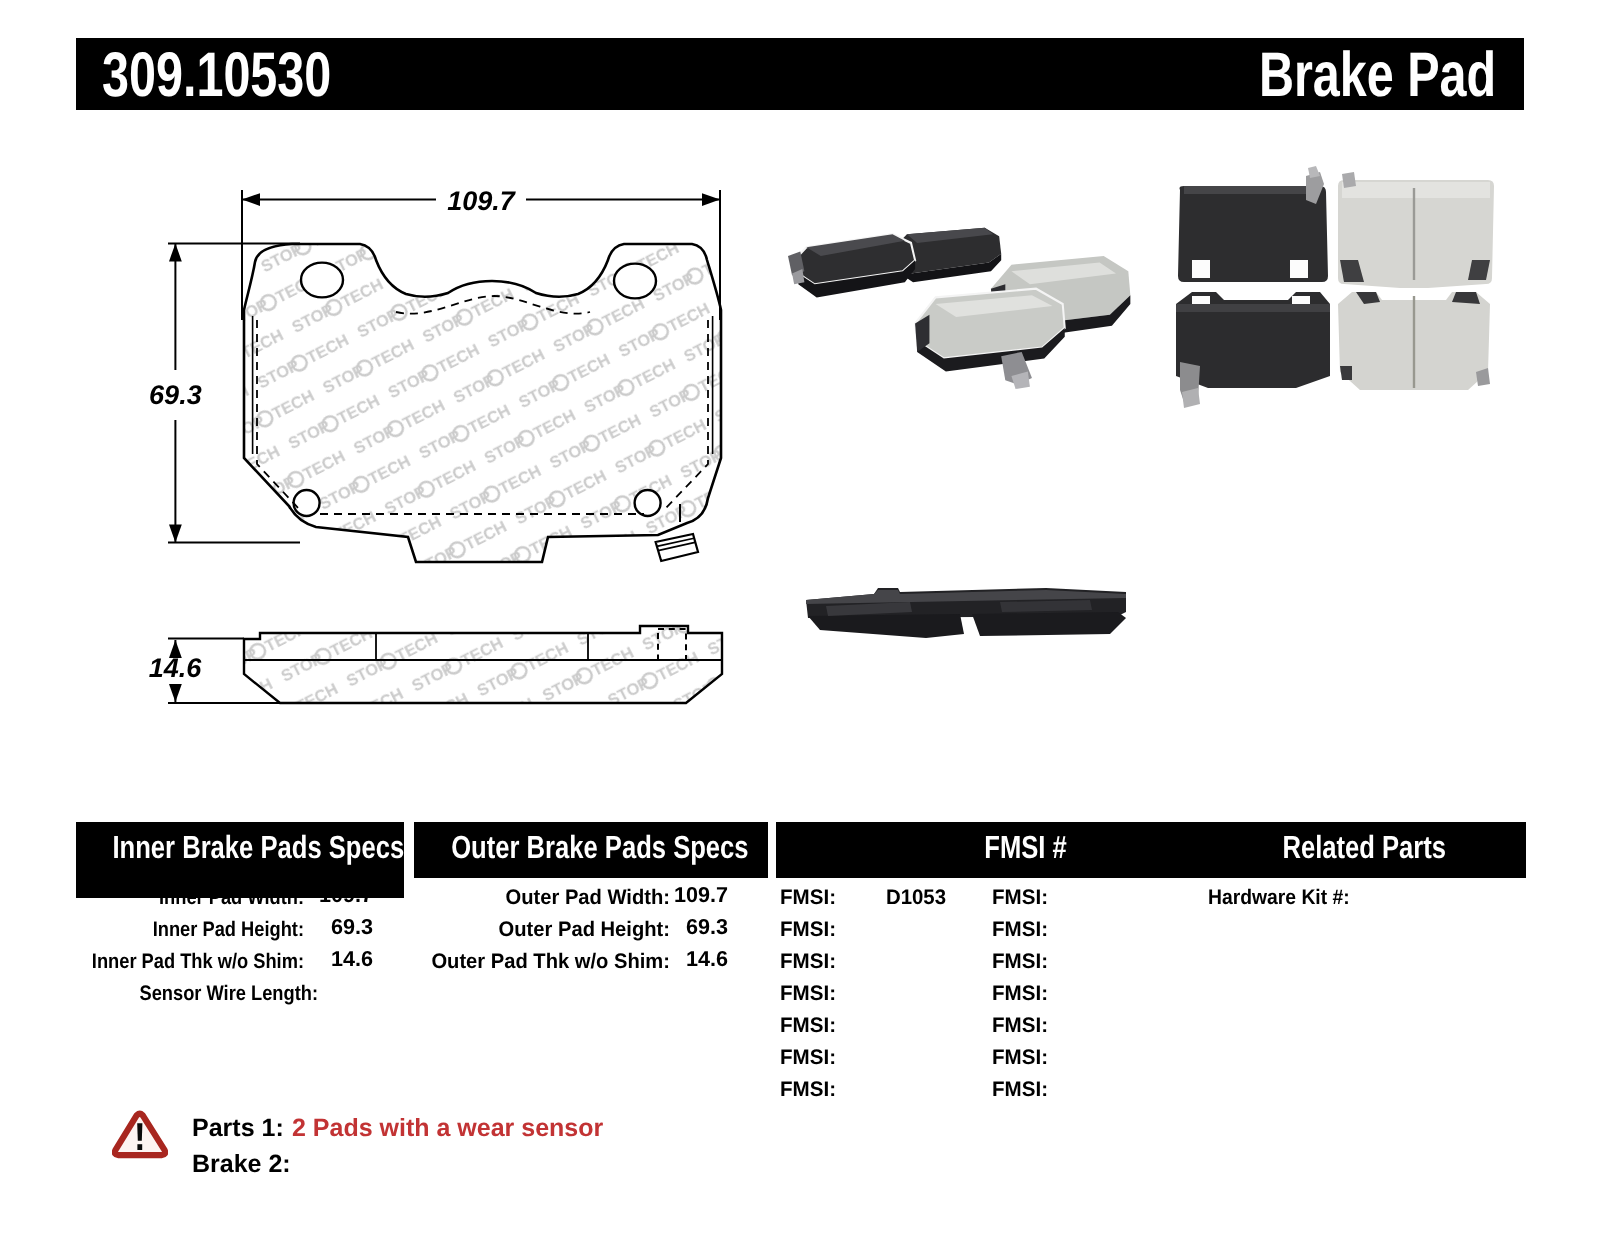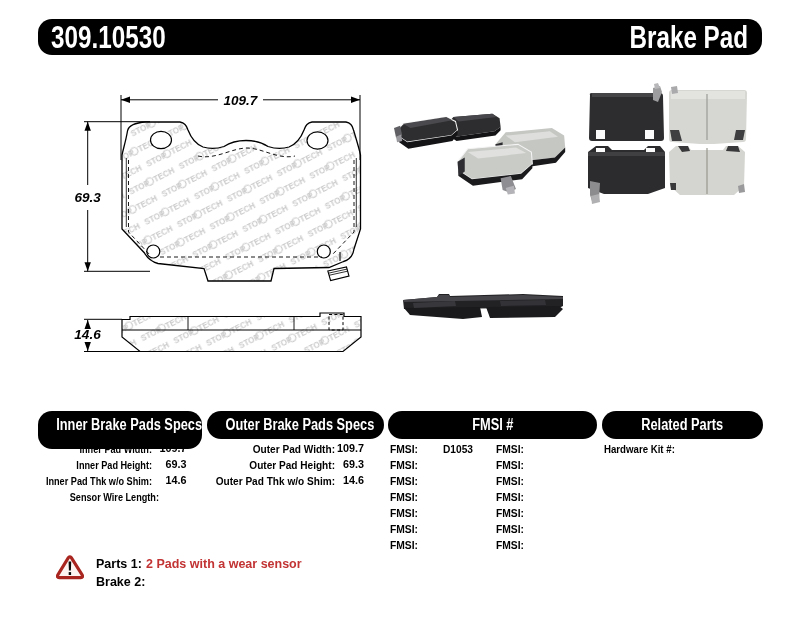--- a/index.html
+++ b/index.html
@@ -1,18 +1,18 @@
 <!DOCTYPE html>
 <html><head>
 <meta charset="utf-8">
 <style>
   html,body{margin:0;padding:0;background:#fff;width:800px;height:619px;overflow:hidden;}
   body{font-family:"Liberation Sans",sans-serif;position:relative;-webkit-font-smoothing:antialiased;}
   .abs{position:absolute;}
-  .bar{background:#000;color:#fff;font-weight:bold;border-radius:14px;}
+  .bar{background:#000;color:#fff;font-weight:bold;}
   .cx{display:inline-block;transform:scaleX(0.77);transform-origin:left center;white-space:nowrap;}
   .cxr{display:inline-block;transform:scaleX(0.77);transform-origin:right center;white-space:nowrap;}
   .cxc{display:inline-block;transform:scaleX(0.80);transform-origin:center center;white-space:nowrap;}
   .row{position:absolute;font-size:10.5px;font-weight:bold;color:#000;white-space:nowrap;}
 </style>
 </head>
 <body>
 
 <div class="abs bar" style="left:38px;top:19px;width:724px;height:36px;font-size:31.5px;line-height:36.5px;">
   <span class="cx" style="margin-left:13px;">309.10530</span>
@@ -166,21 +166,21 @@
     <polygon points="404,308 480,307 482,317 463,319 410,315" fill="#1a1a1d"></polygon>
     <polygon points="486,307 559,306 563,309 555,317 490,318" fill="#1b1b1e"></polygon>
     <polygon points="403,300 437,297 439,295 449,295 450,297 523,295 563,297 563,299 403,302" fill="#454549"></polygon>
     <polygon points="413,303 455,301 456,306 414,308" fill="#38383c"></polygon>
     <polygon points="500,301 545,300 546,305 501,306" fill="#333337"></polygon>
   </g>
 </svg>
 
 <div class="abs bar" style="left:38px;top:411px;width:164px;height:38px;font-size:16px;line-height:28px;text-align:center;"><span class="cxc">Inner Brake Pads Specs</span></div>
 <div class="abs bar" style="left:207px;top:411px;width:177px;height:28px;font-size:16px;line-height:28px;text-align:center;"><span class="cxc">Outer Brake Pads Specs</span></div>
-<div class="abs bar" style="left:388px;top:411px;width:209px;height:28px;font-size:16px;line-height:28px;text-align:center;"><span class="cxc">FMSI #</span></div>
+<div class="abs bar" style="left:388px;top:411px;width:209px;height:28px;font-size:16px;line-height:28px;text-align:center;padding-left:20px;"><span class="cxc">FMSI #</span></div>
 <div class="abs bar" style="left:602px;top:411px;width:161px;height:28px;font-size:16px;line-height:28px;text-align:center;"><span class="cxc">Related Parts</span></div>
 
 <div id="rows">
 <div class="row" style="top:442.5px;">
       <span style="position:absolute;left:0;width:152px;text-align:right;transform:scaleX(0.87);transform-origin:right center;">Inner Pad Width:</span>
       <span style="position:absolute;left:0;top:-0.5px;width:186.5px;text-align:right;font-size:10.8px;">109.7</span>
     </div>
 <div class="row" style="top:458.5px;">
       <span style="position:absolute;left:0;width:152px;text-align:right;transform:scaleX(0.87);transform-origin:right center;">Inner Pad Height:</span>
       <span style="position:absolute;left:0;top:-0.5px;width:186.5px;text-align:right;font-size:10.8px;">69.3</span>

